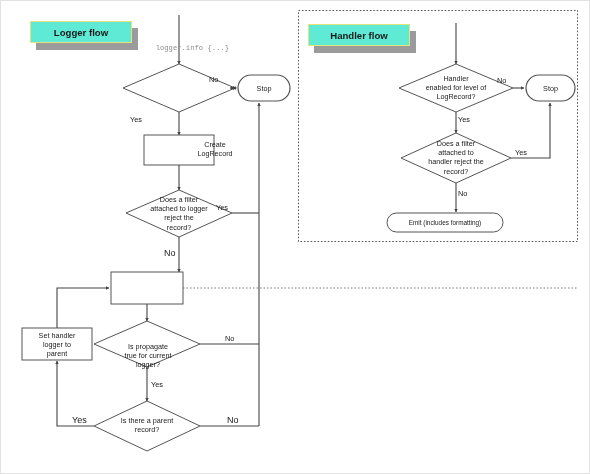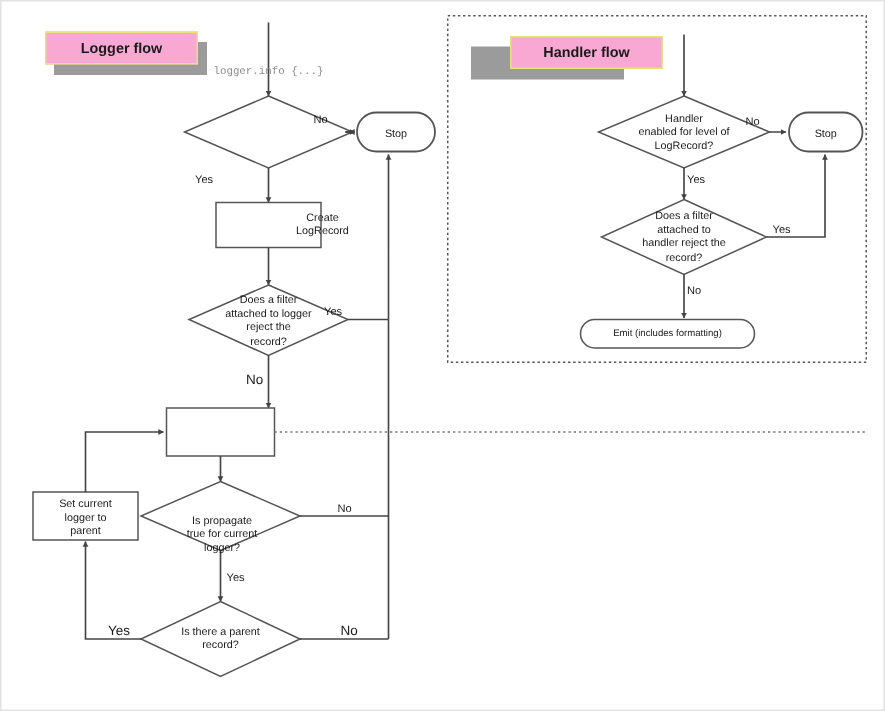--- a/index.html
+++ b/index.html
@@ -44,29 +44,29 @@
     position: absolute;
     text-align: center;
     color: #1a1a1a;
     font-family: "Liberation Sans", sans-serif;
     font-size: 7.4px;
     line-height: 10px;
     white-space: pre-line;
   }
   .code-text {
     position: absolute;
-    text-align: center;
+    text-align: right;
     color: #8d8d8d;
     font-family: "Liberation Mono", monospace;
     font-size: 7.2px;
     line-height: 10px;
   }
   .title-banner {
     position: absolute;
-    background: #f9a8d4;
+    background: #5eead4;
     border: 1px solid #e3e37a;
     box-sizing: border-box;
     display: flex;
     align-items: center;
     justify-content: center;
     font-family: "Liberation Sans", sans-serif;
     font-size: 9.6px;
     font-weight: bold;
     color: #1a1a1a;
     z-index: 4;
@@ -186,21 +186,21 @@
 
     <rect x="386" y="212" width="116" height="19" rx="9.5" ry="9.5" fill="#ffffff" stroke="#555" stroke-width="1"></rect>
   </svg>
 
   <div class="title-shadow" style="left:35px; top:27px; width:102px; height:22px;"></div>
   <div class="title-banner" style="left:29px; top:20px; width:102px; height:22px;">
     <span>Logger flow</span>
   </div>
 
   <div class="title-shadow" style="left:313px; top:30px; width:102px; height:22px;"></div>
-  <div class="title-banner" style="left:307px; top:23px; width:102px; height:22px;margin-left:32px;">
+  <div class="title-banner" style="left:307px; top:23px; width:102px; height:22px;">
     <span>Handler flow</span>
   </div>
 
   <div class="code-text" style="left:128px; top:42px; width:100px;">logger.info {...}</div>
 
 
   <div class="node-text" style="left:237px; top:83px; width:52px;">Stop</div>
 
   <div class="node-text" style="left:143px; top:139px; width:70px;padding-left:36px;">Create
 LogRecord</div>
@@ -208,21 +208,21 @@
   <div class="node-text" style="left:133px; top:194px; width:90px;">Does a filter
 attached to logger
 reject the
 record?</div>
 
 
   <div class="node-text" style="left:102px; top:329px; width:90px;margin-top:12px;">Is propagate
 true for current
 logger?</div>
 
-  <div class="node-text" style="left:21px; top:330px; width:70px;">Set current
+  <div class="node-text" style="left:21px; top:330px; width:70px;">Set handler
 logger to
 parent</div>
 
   <div class="node-text" style="left:101px; top:415px; width:90px;">Is there a parent
 record?</div>
 
   <div class="edge-label" style="left:208px; top:74px;">No</div>
   <div class="edge-label" style="left:129px; top:114px;">Yes</div>
   <div class="edge-label" style="left:215px; top:202px;">Yes</div>
   <div class="edge-label" style="left:163px; top:248px; font-size:9px;">No</div>

